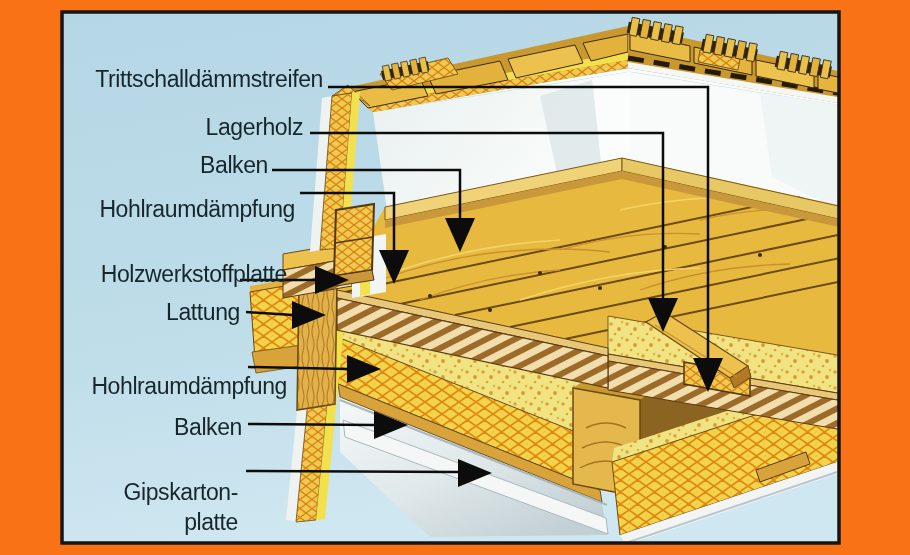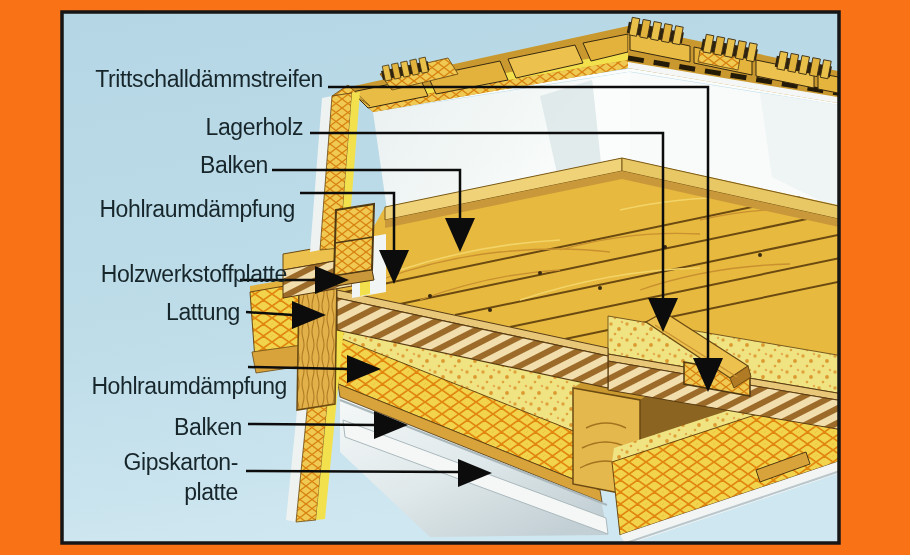--- a/index.html
+++ b/index.html
@@ -240,16 +240,16 @@
 </svg>
 
 <div class="lbl" style="right:587px; top:64px;">Trittschalldämmstreifen</div>
 <div class="lbl" style="right:607px; top:112px;">Lagerholz</div>
 <div class="lbl" style="right:642px; top:150px;">Balken</div>
 <div class="lbl" style="right:615px; top:194px;">Hohlraumdämpfung</div>
 <div class="lbl" style="right:623px; top:248px;margin-top:11px;">Holzwerkstoffplatte</div>
 <div class="lbl" style="right:670px; top:297px;">Lattung</div>
 <div class="lbl" style="right:623px; top:371px;">Hohlraumdämpfung</div>
 <div class="lbl" style="right:668px; top:412px;">Balken</div>
-<div class="lbl" style="right:672px; top:447px;">Gipskarton-
+<div class="lbl" style="right:672px; top:477px;">Gipskarton-
 platte</div>
 
 </div>
 
 </body></html>

